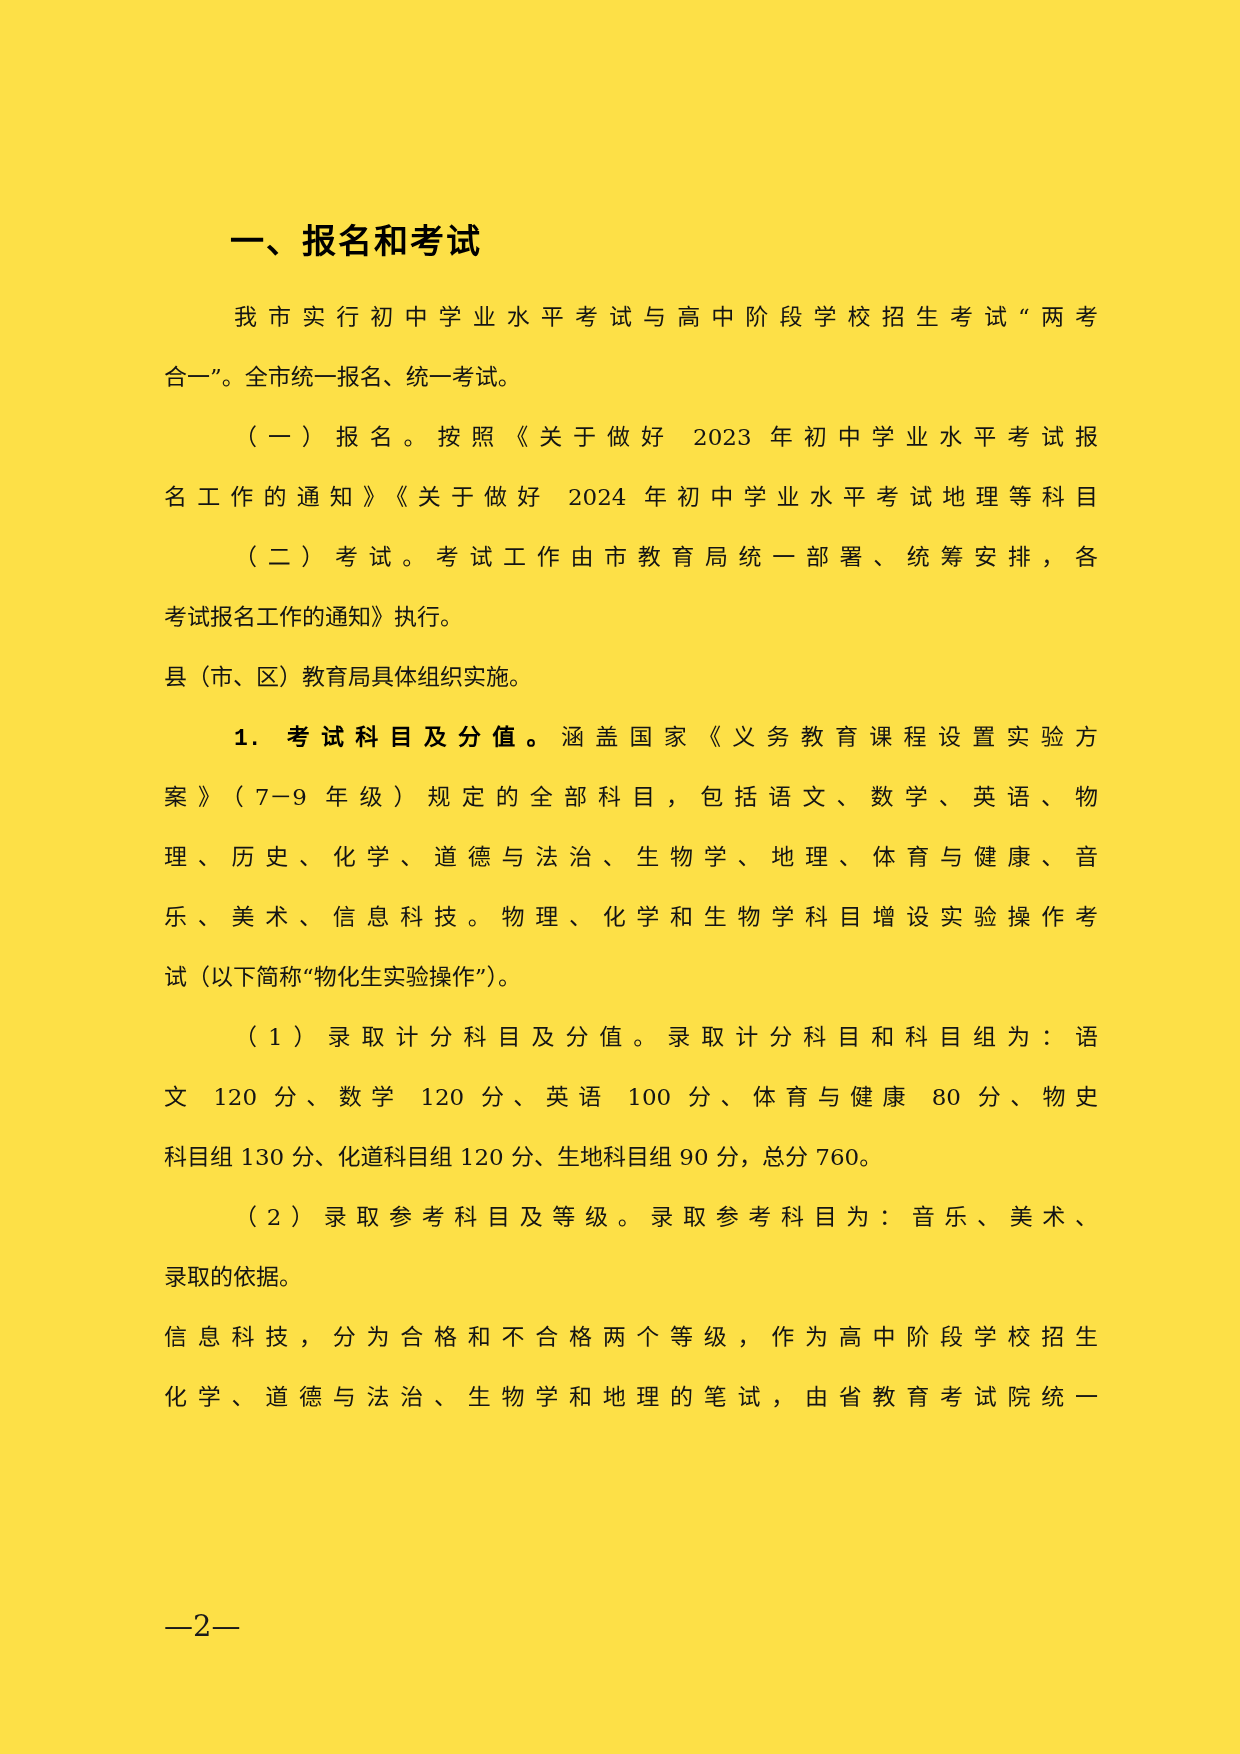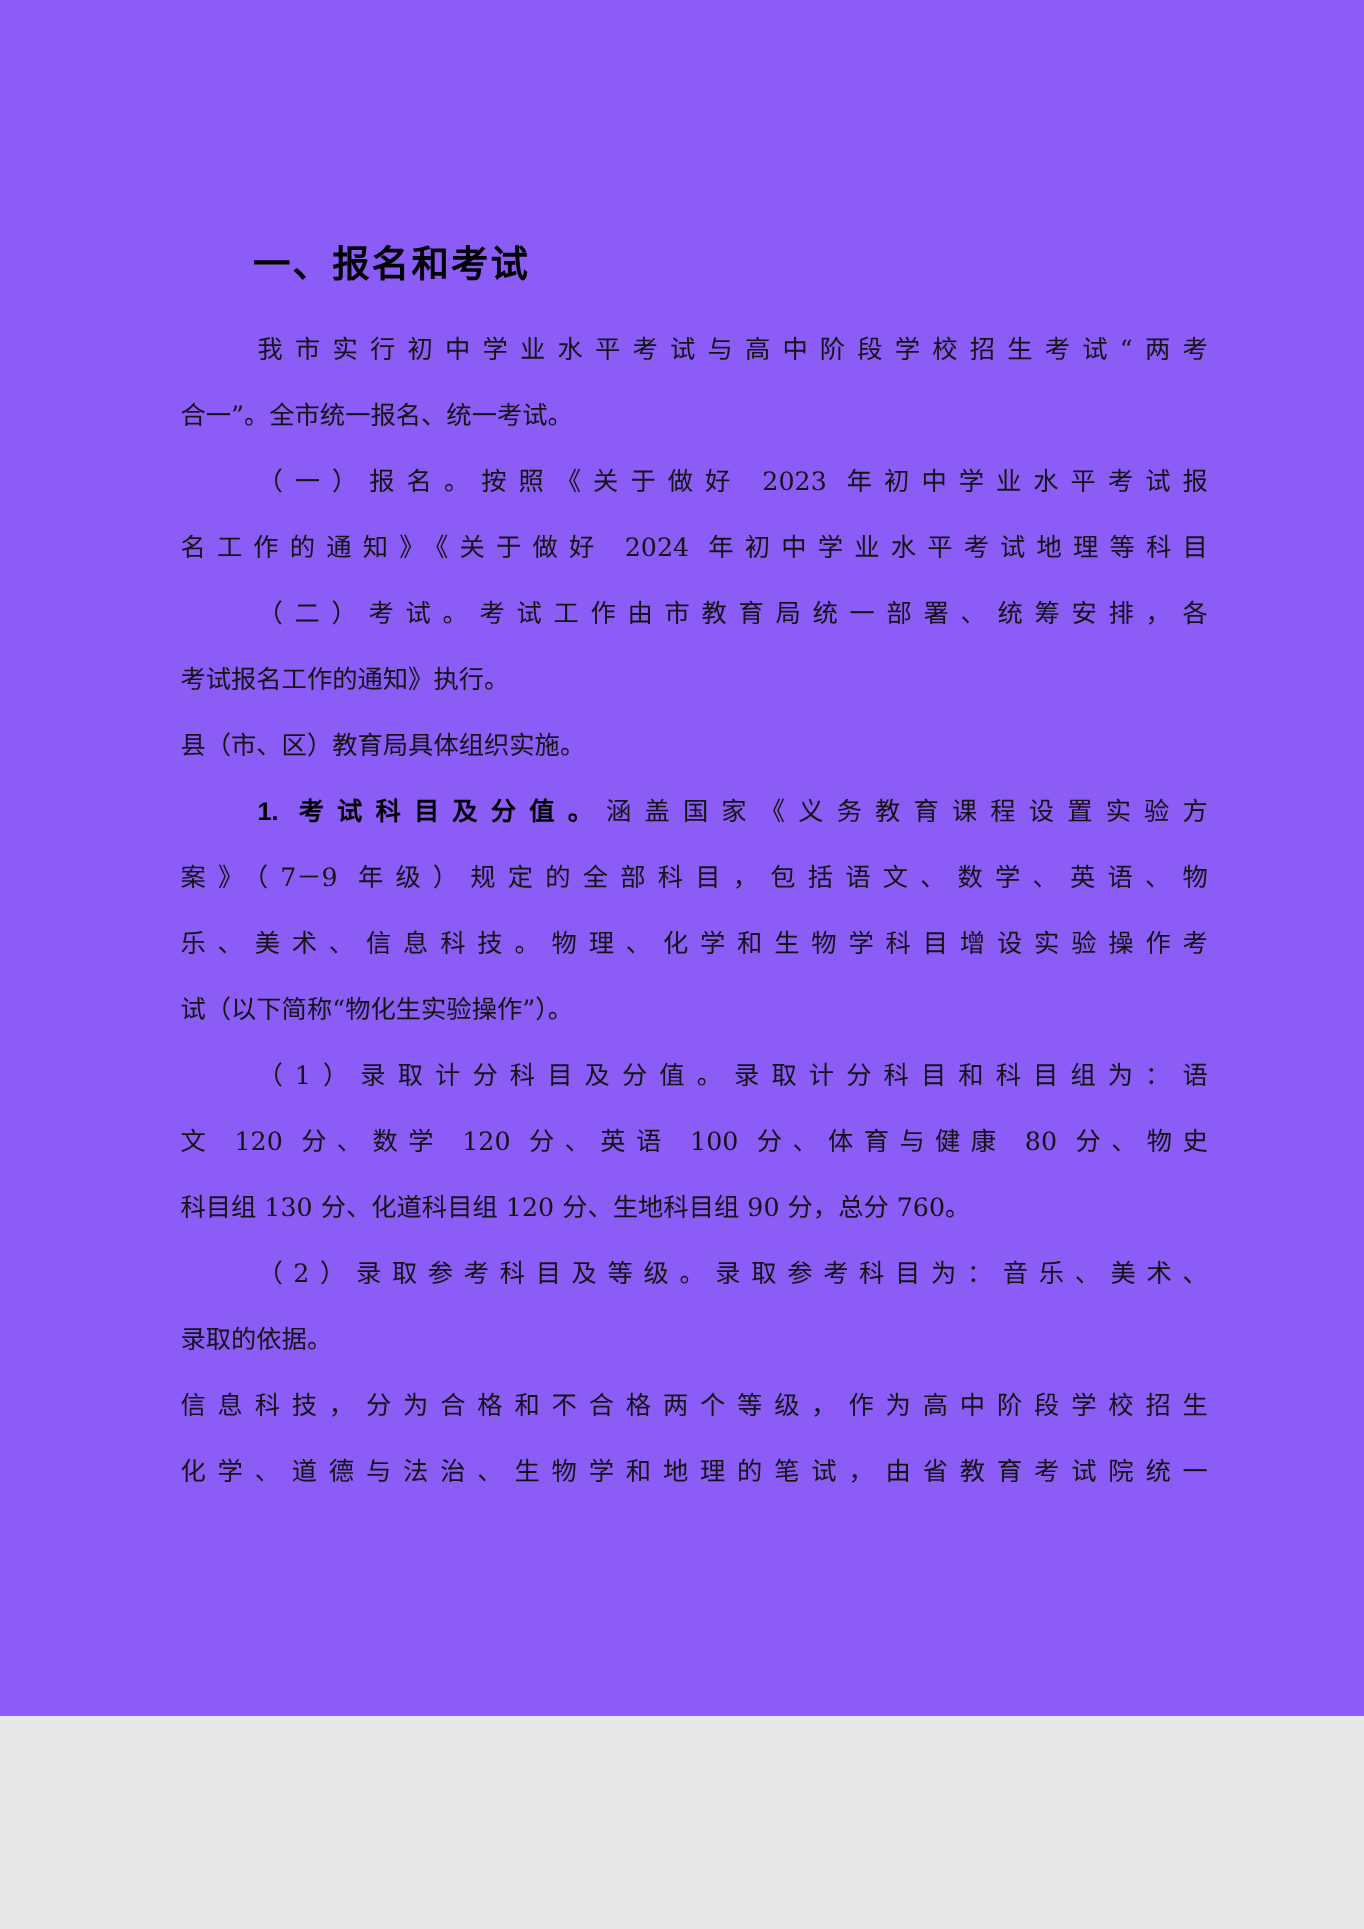--- a/index.html
+++ b/index.html
@@ -3,23 +3,23 @@
 <meta charset="utf-8">
 <style>
   html, body {
     margin: 0;
     padding: 0;
     background: #e8e8e8;
   }
   .page {
     position: relative;
     width: 1240px;
-    height: 1560px;
+    height: 1754px;
     margin: 0 auto;
-    background: #8b5cf6;
+    background: #fde047;
     overflow: hidden;
     color: #141414;
   }
   .content {
     position: absolute;
     left: 164px;
     top: 210px;
     width: 934px;
   }
   .doc-heading {
@@ -44,21 +44,21 @@
     white-space: nowrap;
   }
   .line.wrapfill {
     white-space: normal;
     text-align-last: justify;
   }
   .line.indent {
     text-indent: 70px;
   }
   .bold-run {
-    font-family: Liberation Sans, sans-serif;
+    font-family: Liberation Mono, monospace;
     font-weight: 700;
     color: #000000;
   }
   .text-run {
     font-weight: 400;
   }
   .page-footer {
     position: absolute;
     left: 164px;
     top: 1606px;
@@ -77,20 +77,21 @@
     <div class="doc-body">
         <p class="line indent wrapfill"><span class="bold-run"></span><span class="text-run">我市实行初中学业水平考试与高中阶段学校招生考试“两考</span></p>
         <p class="line"><span class="bold-run"></span><span class="text-run">合一”。全市统一报名、统一考试。</span></p>
         <p class="line indent wrapfill"><span class="bold-run"></span><span class="text-run">（一）报名。按照《关于做好 2023 年初中学业水平考试报</span></p>
         <p class="line wrapfill"><span class="bold-run"></span><span class="text-run">名工作的通知》《关于做好 2024 年初中学业水平考试地理等科目</span></p>
         <p class="line indent wrapfill"><span class="bold-run"></span><span class="text-run">（二）考试。考试工作由市教育局统一部署、统筹安排，各</span></p>
         <p class="line"><span class="bold-run"></span><span class="text-run">考试报名工作的通知》执行。</span></p>
         <p class="line"><span class="bold-run"></span><span class="text-run">县（市、区）教育局具体组织实施。</span></p>
         <p class="line indent wrapfill"><span class="bold-run">1. 考试科目及分值。</span><span class="text-run">涵盖国家《义务教育课程设置实验方</span></p>
         <p class="line wrapfill"><span class="bold-run"></span><span class="text-run">案》（7－9 年级）规定的全部科目，包括语文、数学、英语、物</span></p>
+        <p class="line wrapfill"><span class="bold-run"></span><span class="text-run">理、历史、化学、道德与法治、生物学、地理、体育与健康、音</span></p>
         <p class="line wrapfill"><span class="bold-run"></span><span class="text-run">乐、美术、信息科技。物理、化学和生物学科目增设实验操作考</span></p>
         <p class="line"><span class="bold-run"></span><span class="text-run">试（以下简称“物化生实验操作”）。</span></p>
         <p class="line indent wrapfill"><span class="bold-run"></span><span class="text-run">（1）录取计分科目及分值。录取计分科目和科目组为：语</span></p>
         <p class="line wrapfill"><span class="bold-run"></span><span class="text-run">文 120 分、数学 120 分、英语 100 分、体育与健康 80 分、物史</span></p>
         <p class="line"><span class="bold-run"></span><span class="text-run">科目组 130 分、化道科目组 120 分、生地科目组 90 分，总分 760。</span></p>
         <p class="line indent wrapfill"><span class="bold-run"></span><span class="text-run">（2）录取参考科目及等级。录取参考科目为：音乐、美术、</span></p>
         <p class="line"><span class="bold-run"></span><span class="text-run">录取的依据。</span></p>
         <p class="line wrapfill"><span class="bold-run"></span><span class="text-run">信息科技，分为合格和不合格两个等级，作为高中阶段学校招生</span></p>
         <p class="line wrapfill"><span class="bold-run"></span><span class="text-run">化学、道德与法治、生物学和地理的笔试，由省教育考试院统一</span></p>
       </div>

